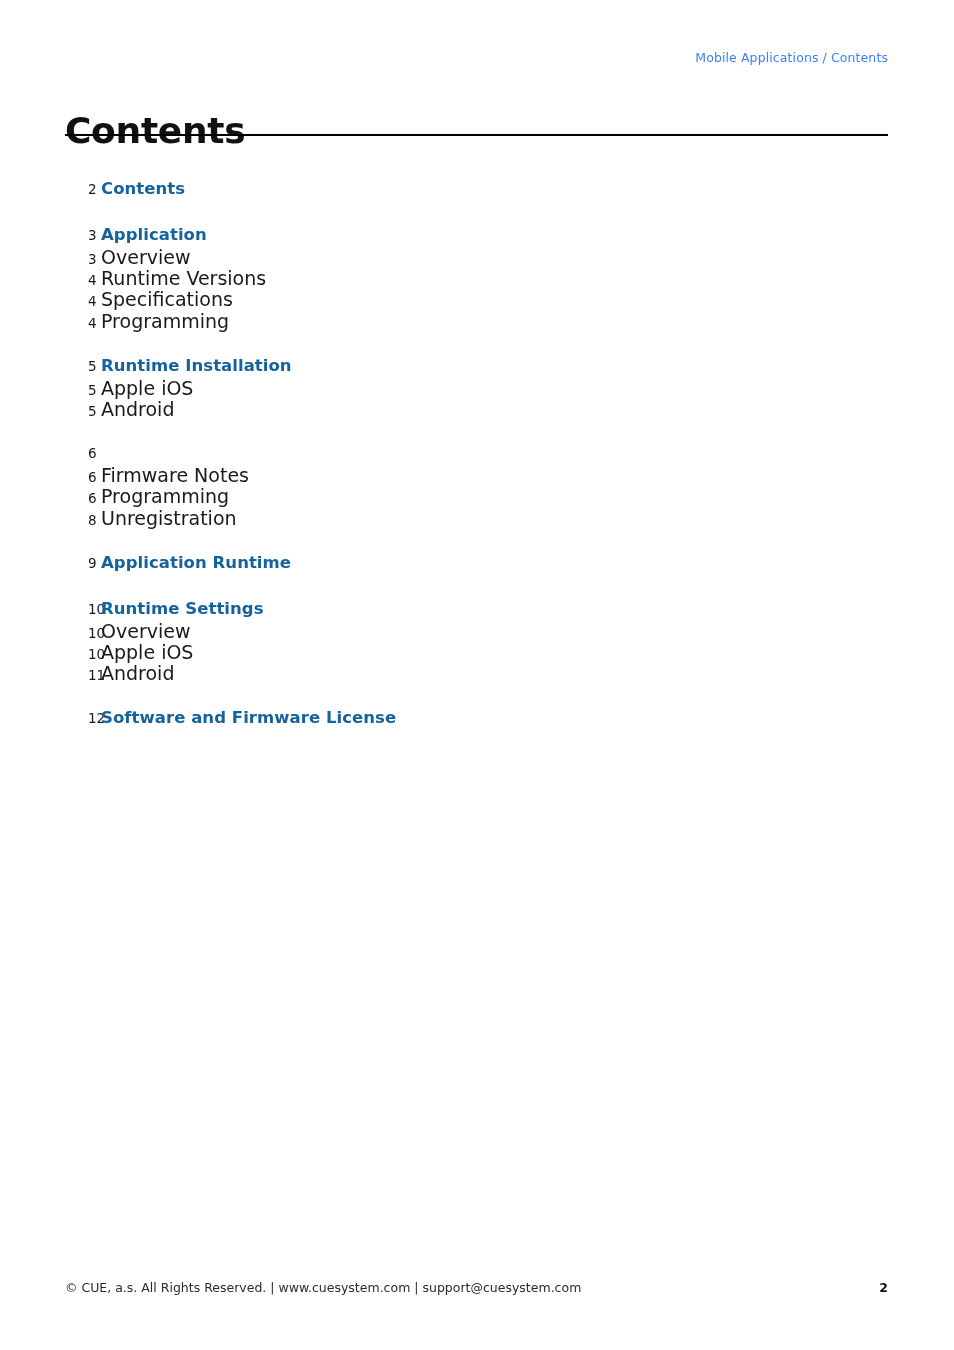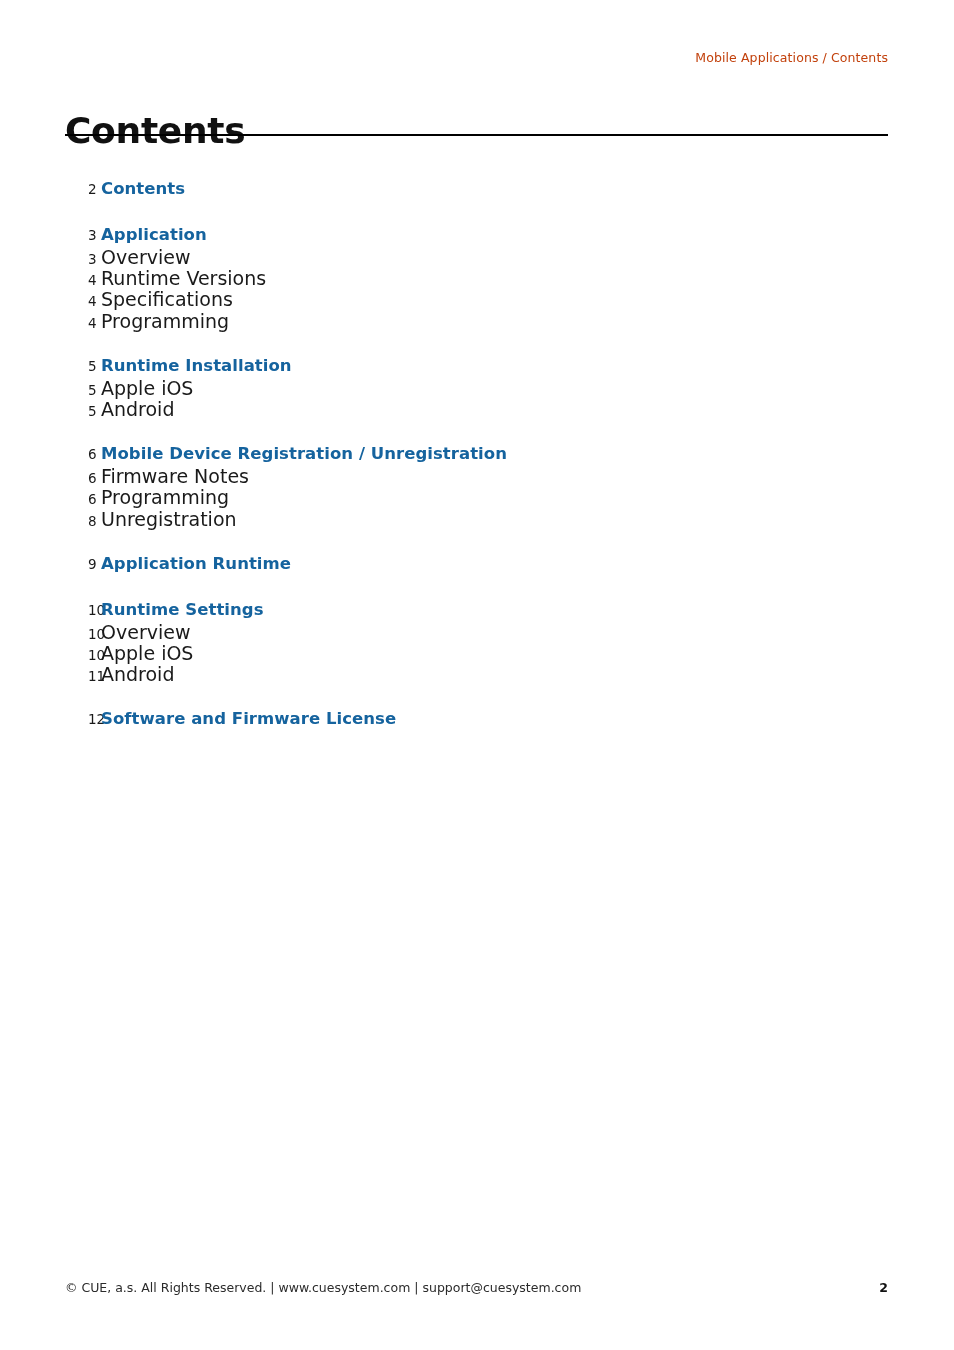--- a/index.html
+++ b/index.html
@@ -20,21 +20,21 @@
     position: absolute;
     inset: 0;
   }
 
   
   .running-header {
     position: absolute;
     top: 50px;
     right: 66px;
     font-size: 12.5px;
-    color: #c2410c;
+    color: #3b82f6;
     letter-spacing: 0.1px;
     white-space: nowrap;
   }
 
   
   .page-title {
     position: absolute;
     top: 88px;
     left: 65px;
     font-size: 36px;
@@ -177,21 +177,20 @@
           <span class="toc-label">Apple iOS</span>
         </div>
         <div class="toc-row level-2">
           <span class="toc-page">5</span>
           <span class="toc-label">Android</span>
         </div>
       </div>
       <div class="toc-group">
         <div class="toc-row level-1">
           <span class="toc-page">6</span>
-          <span class="toc-label">Mobile Device Registration / Unregistration</span>
         </div>
         <div class="toc-row level-2">
           <span class="toc-page">6</span>
           <span class="toc-label">Firmware Notes</span>
         </div>
         <div class="toc-row level-2">
           <span class="toc-page">6</span>
           <span class="toc-label">Programming</span>
         </div>
         <div class="toc-row level-2">

